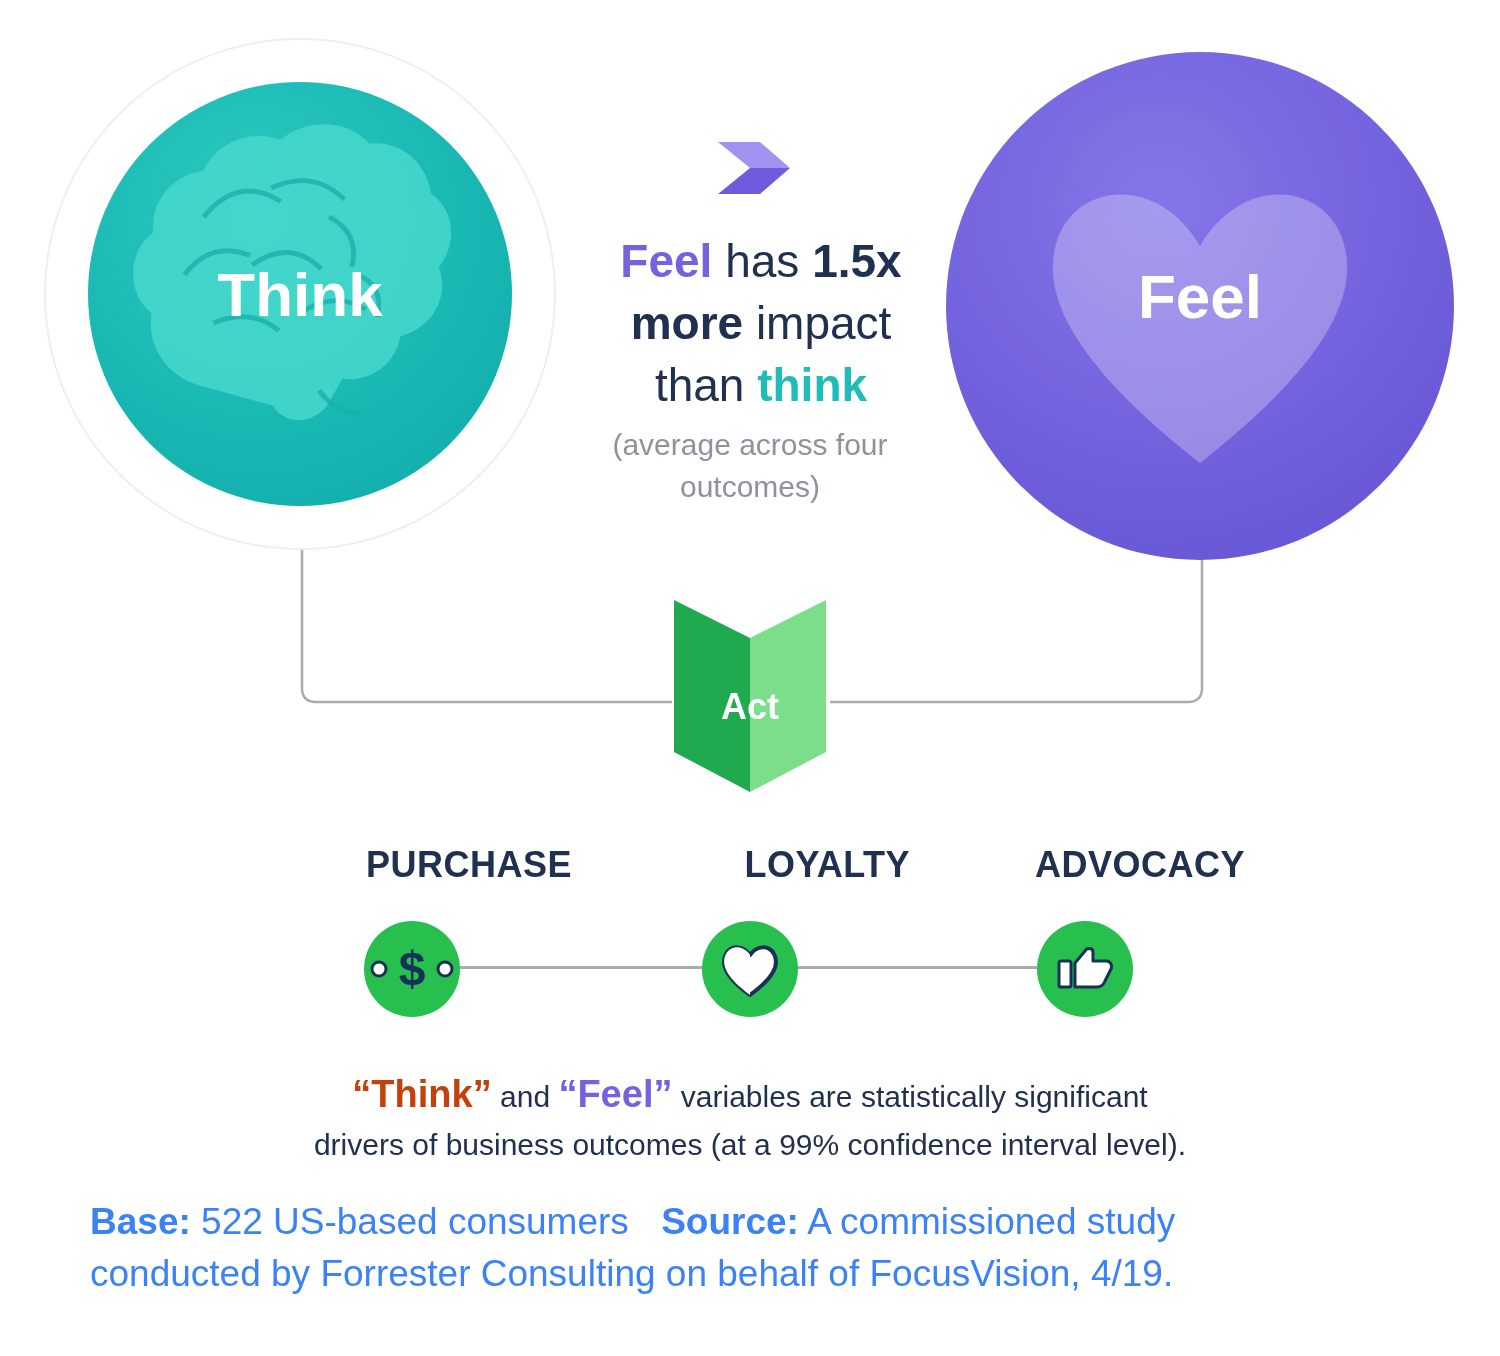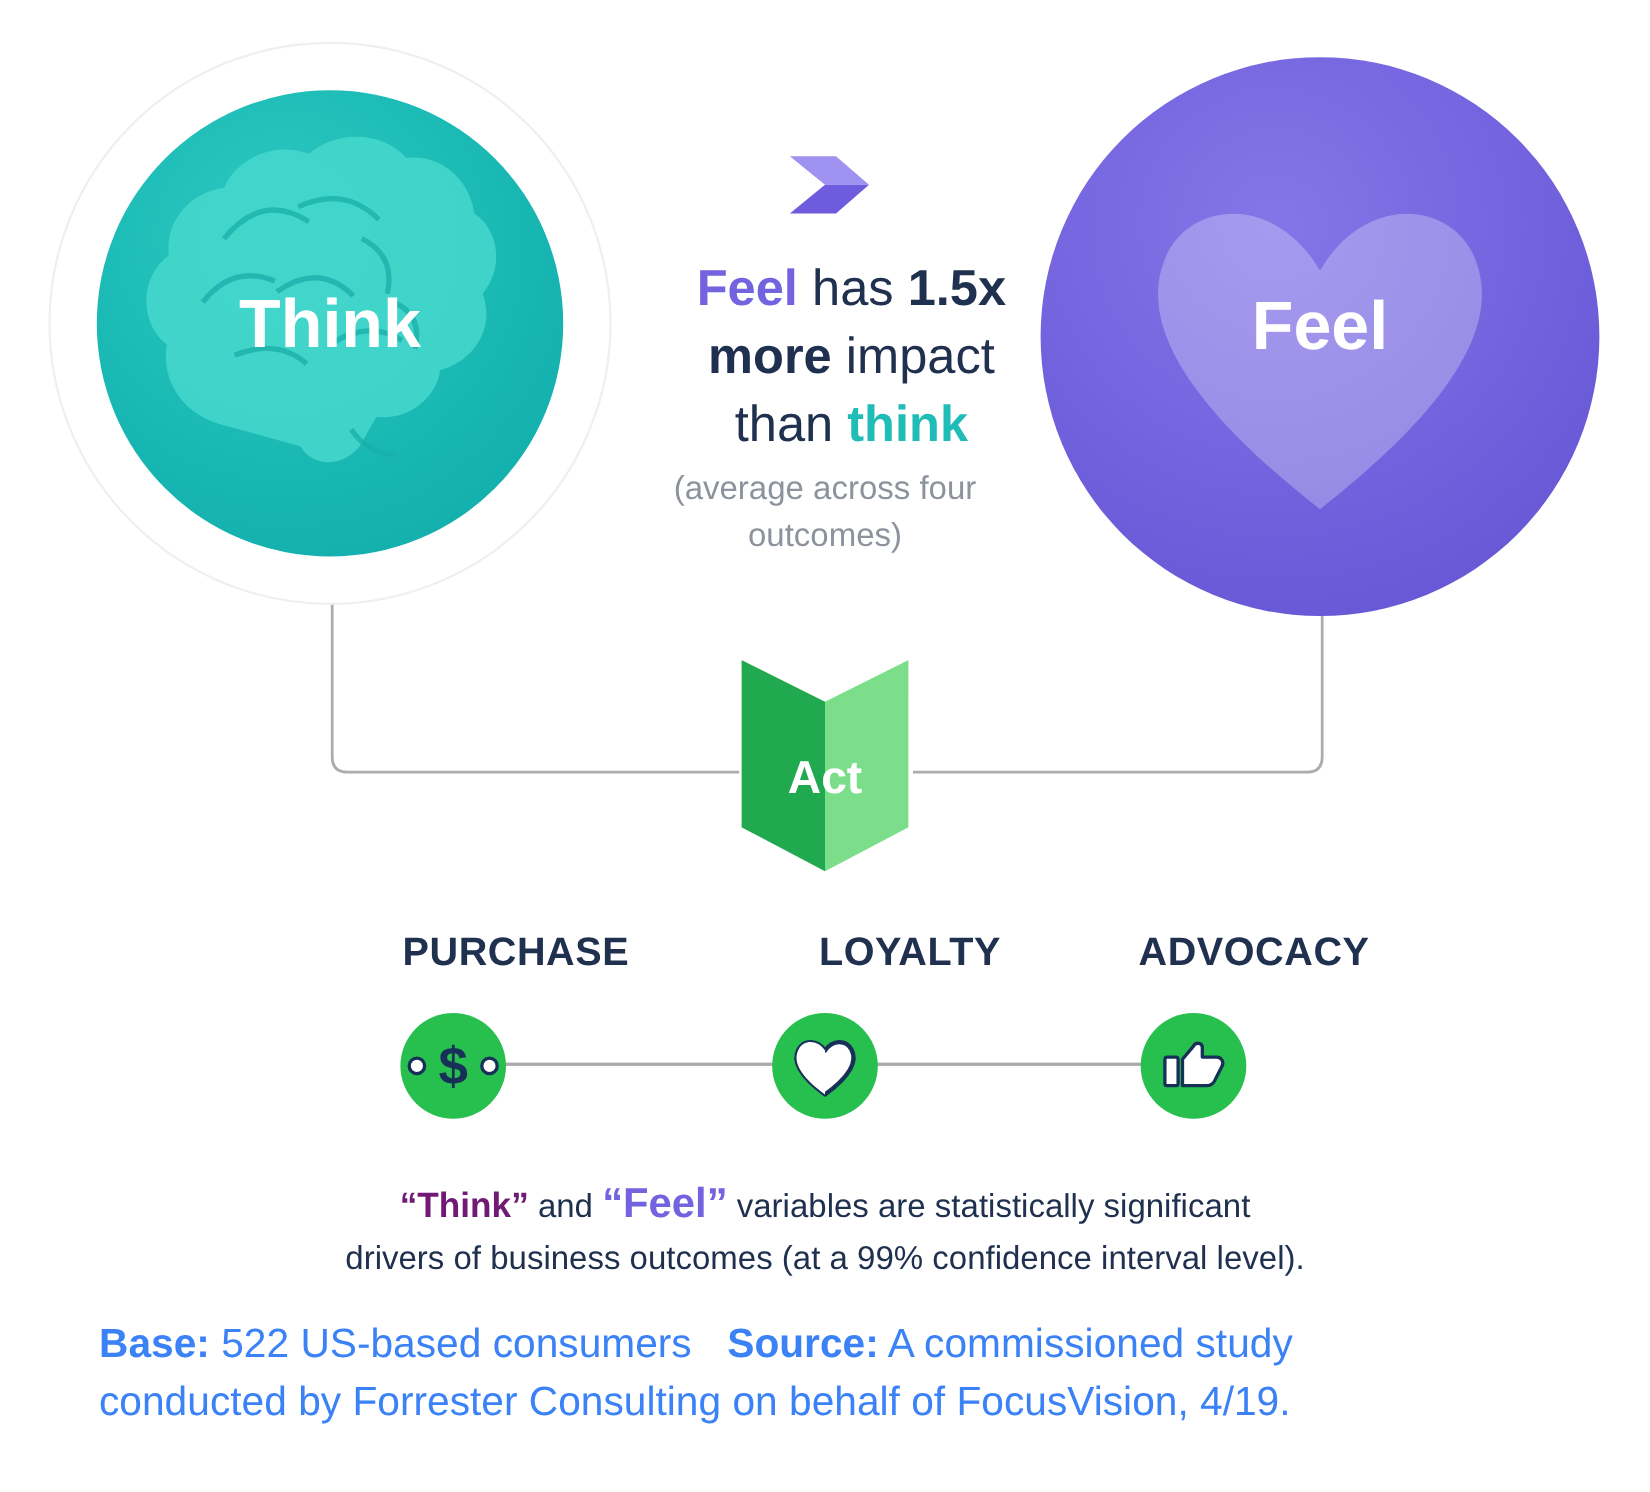--- a/index.html
+++ b/index.html
@@ -14,51 +14,51 @@
   .feel-circle { left: 946px; top: 52px; width: 508px; height: 508px;
     background: radial-gradient(circle at 42% 30%, #8476e8 0%, #7261dd 55%, #6251cf 100%); }
   .circle-svg { position: absolute; left: 0; top: 0; width: 100%; height: 100%; }
   .circle-label { position: absolute; width: 100%; text-align: center; color: #ffffff;
     font-weight: 700; font-size: 62px; line-height: 62px; }
   .think-label { top: 182px; }
   .feel-label { top: 214px; }
 
   
   .fwd-icon { position: absolute; left: 716px; top: 140px; width: 76px; height: 56px; }
-  .headline { position: absolute; left: 544px; top: 230px; width: 460px; text-align: center;
+  .headline { position: absolute; left: 531px; top: 230px; width: 460px; text-align: center;
     color: #20304F; font-size: 46px; line-height: 62px; }
   .headline .b { font-weight: 700; }
   .headline .purple { color: #7463DF; font-weight: 700; }
   .headline .teal { color: #20BDB8; font-weight: 700; }
   .headline-note { position: absolute; left: 520px; top: 424px; width: 460px; text-align: center;
     color: #8C939D; font-size: 30px; line-height: 42px; }
 
   
   .connector-svg { position: absolute; left: 0; top: 0; width: 1500px; height: 1356px; pointer-events: none; }
 
   
   .act { position: absolute; left: 674px; top: 600px; width: 152px; height: 192px; }
   .act-label { position: absolute; width: 100%; top: 84px; text-align: center;
-    color: #ffffff; font-weight: 700; font-size: 42px; line-height: 46px; }
+    color: #ffffff; font-weight: 700; font-size: 36px; line-height: 46px; }
 
   
   .outcome-line { position: absolute; left: 412px; top: 966px; width: 674px; height: 3px; background: #ababab; }
   .outcome-col { position: absolute; width: 320px; text-align: right; }
   .outcome-col.purchase { left: 252px; top: 845px; }
   .outcome-col.loyalty  { left: 590px; top: 845px; }
   .outcome-col.advocacy { left: 925px; top: 845px; }
   .outcome-label { color: #20304F; font-weight: 700; font-size: 36px; line-height: 40px; letter-spacing: 0.5px; }
   .outcome-circle { position: relative; margin: 36px auto 0 auto; width: 96px; height: 96px; border-radius: 50%;
     background: #27C04F; }
   .outcome-circle svg { position: absolute; left: 0; top: 0; width: 100%; height: 100%; }
 
   
   .significance { position: absolute; left: 150px; top: 1070px; width: 1200px; text-align: center;
     color: #20304F; font-size: 30px; line-height: 48px; }
-  .significance .big-teal { color: #701a75; font-weight: 700; font-size: 32px; }
+  .significance .big-teal { color: #c2410c; font-weight: 700; font-size: 38px; }
   .significance .big-purple { color: #7463DF; font-weight: 700; font-size: 38px; }
 
   
   .footer { position: absolute; left: 90px; top: 1196px; width: 1100px;
     color: #3b82f6; font-size: 37px; line-height: 52px; }
   .footer .b { font-weight: 700; }
   .footer .gap { margin-left: 22px; }
 </style>
 </head>
 <body>

